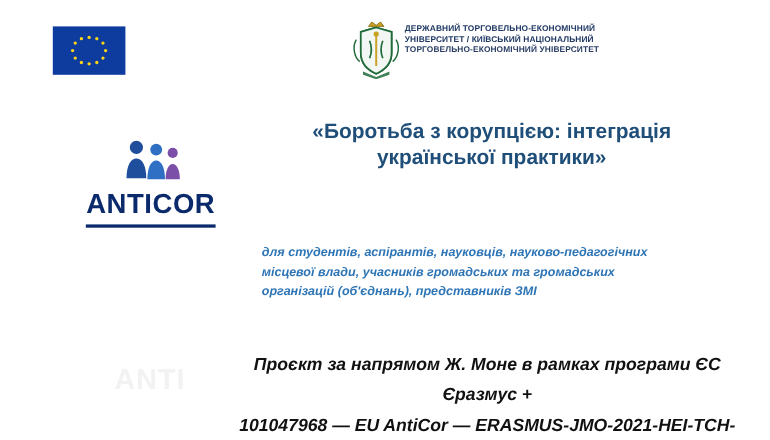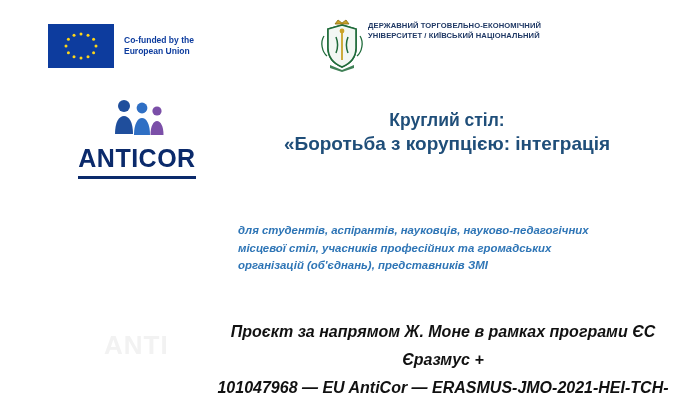--- a/index.html
+++ b/index.html
@@ -77,21 +77,21 @@
   }
   .uni-line.thin {
     font-weight: bold;
     color: #2b3f66;
   }
 
   
   .anticor-block {
     position: absolute;
     left: 62px;
-    top: 96px;
+    top: 124px;
     width: 150px;
     text-align: center;
   }
   .anticor-figures {
     width: 150px;
     height: 42px;
     position: relative;
   }
   .anticor-word {
     font-size: 25px;
@@ -182,22 +182,20 @@
           <circle cx="40" cy="32.8" r="1.5"></circle>
           <circle cx="33" cy="34" r="1.5"></circle>
           <circle cx="26" cy="32.8" r="1.5"></circle>
           <circle cx="20.4" cy="28.8" r="1.5"></circle>
           <circle cx="18" cy="22" r="1.5"></circle>
           <circle cx="20.4" cy="15.2" r="1.5"></circle>
           <circle cx="26" cy="11.2" r="1.5"></circle>
         </g>
       </svg>
     </div>
-    <div class="eu-text">Co-funded by the
-European Union</div>
   </div>
 
   <div class="uni-block">
     <div class="uni-emblem">
       <svg viewBox="0 0 48 54" width="48" height="54">
 
         <path d="M24 7 L38 11 L38 30 C38 40 31 46 24 49 C17 46 10 40 10 30 L10 11 Z" fill="#ffffff" stroke="#1f6b3a" stroke-width="1.6"></path>
         <path d="M24 7 L38 11 L38 30 C38 40 31 46 24 49 C17 46 10 40 10 30 L10 11 Z" fill="#f2f7f3"></path>
         <path d="M24 7 L38 11 L38 30 C38 40 31 46 24 49 C17 46 10 40 10 30 L10 11 Z" fill="none" stroke="#1f6b3a" stroke-width="1.6"></path>
 
@@ -210,20 +208,21 @@
         <path d="M42 18 C46 24 44 34 39 38" stroke="#1f6b3a" stroke-width="1.3" fill="none"></path>
 
         <path d="M17 6 L20 2 L24 5 L28 2 L31 6 Z" fill="#c9a227" stroke="#8a6d12" stroke-width="0.8"></path>
 
         <path d="M12 47 L24 52 L36 47 L36 50 L24 54 L12 50 Z" fill="#1f6b3a" opacity="0.85"></path>
       </svg>
     </div>
     <div class="uni-text">
       <div class="uni-line">ДЕРЖАВНИЙ ТОРГОВЕЛЬНО-ЕКОНОМІЧНИЙ</div>
       <div class="uni-line">УНІВЕРСИТЕТ / КИЇВСЬКИЙ НАЦІОНАЛЬНИЙ</div>
+      <div class="uni-line thin">ТОРГОВЕЛЬНО-ЕКОНОМІЧНИЙ УНІВЕРСИТЕТ</div>
     </div>
   </div>
 
   <div class="anticor-block">
     <div class="anticor-figures">
       <svg viewBox="0 0 150 42" width="150" height="42">
         <g fill="#1f4e9c">
           <circle cx="62" cy="10" r="6"></circle>
           <path d="M53 38 C53 26 57 20 62 20 C67 20 71 26 71 38 Z"></path>
         </g>
@@ -237,27 +236,27 @@
         </g>
       </svg>
     </div>
     <div class="anticor-word">ANTICOR</div>
     <div class="anticor-rule"></div>
   </div>
 
   <div class="faint-mark">ANTI</div>
 
   <div class="title-block">
-    <div class="title-line">Круглий стіл:</div>
     <div class="title-main">«Боротьба з корупцією: інтеграція</div>
+    <div class="title-main">української практики»</div>
   </div>
 
   <div class="audience-block">
     <div>для студентів, аспірантів, науковців, науково-педагогічних</div>
-    <div>місцевої стіл, учасників професійних та громадських</div>
+    <div>місцевої влади, учасників громадських та громадських</div>
     <div>організацій (об'єднань), представників ЗМІ</div>
   </div>
 
   <div class="project-block">
     <div>Проєкт за напрямом Ж. Моне в рамках програми ЄС Єразмус +</div>
     <div>101047968 — EU AntiCor — ERASMUS-JMO-2021-HEI-TCH-RSCH</div>
   </div>
 
 </div>
 

